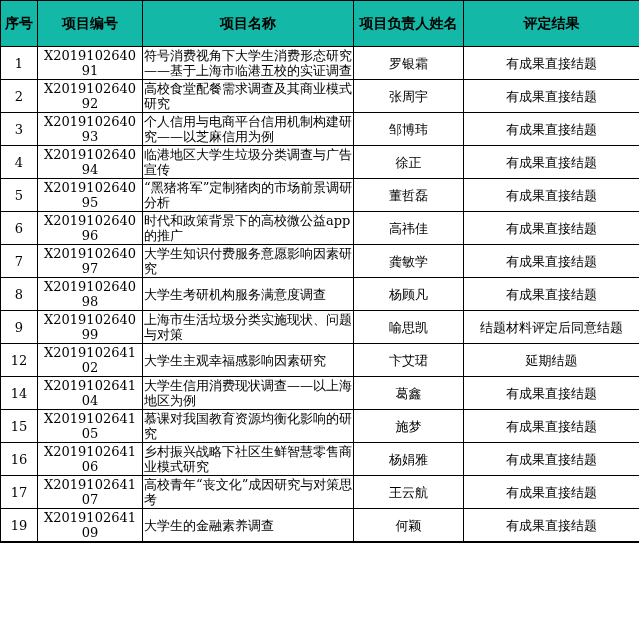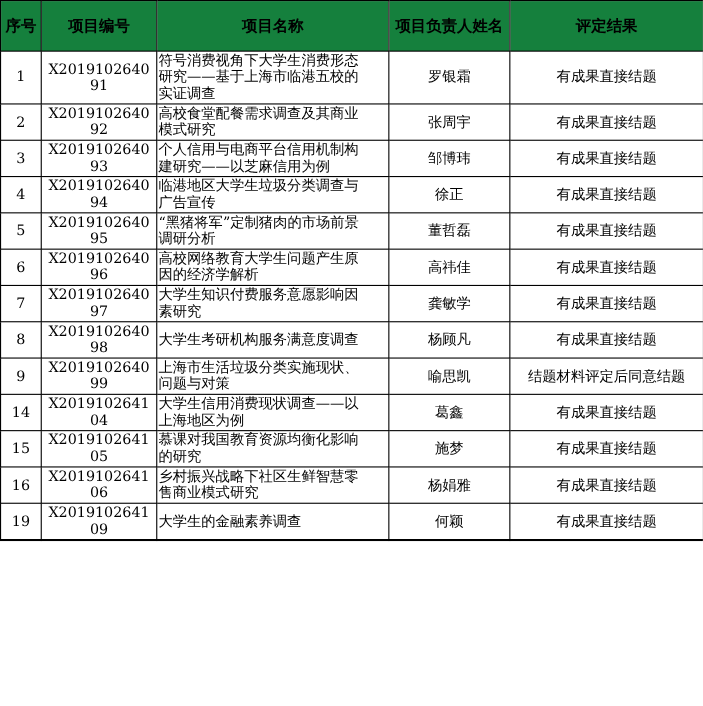--- a/index.html
+++ b/index.html
@@ -17,41 +17,41 @@
     table-layout: fixed;
     width: 639px;
     border-top: 1px solid #000;
     border-bottom: 2px solid #000;
   }
   .eval-table th, .eval-table td {
     border: 1px solid #000;
     overflow: hidden;
   }
   .eval-table thead th {
-    background: #15803d;
+    background: #14b8a6;
     height: 43px;
     font-size: 14px;
     font-weight: bold;
     text-align: center;
     vertical-align: middle;
     padding: 1px 2px;
   }
   .eval-table td {
     font-size: 13px;
     line-height: 15px;
     padding: 1px 2px;
     text-align: center;
     vertical-align: middle;
     word-break: break-all;
   }
   
   .eval-table td:nth-child(3) {
     text-align: left;
     padding-left: 1px;
-    padding-right: 15px;
+    padding-right: 0;
   }
   col.c-no     { width: 37px;  }
   col.c-code   { width: 105px; }
   col.c-name   { width: 211px; }
   col.c-leader { width: 110px; }
   col.c-result { width: 176px; }
 </style>
 </head>
 <body>
 
@@ -104,21 +104,21 @@
       <tr>
         <td>5</td>
         <td>X201910264095</td>
         <td>“黑猪将军”定制猪肉的市场前景调研分析</td>
         <td>董哲磊</td>
         <td>有成果直接结题</td>
       </tr>
       <tr>
         <td>6</td>
         <td>X201910264096</td>
-        <td>高校网络教育大学生问题产生原因的经济学解析</td>
+        <td>时代和政策背景下的高校微公益app的推广</td>
         <td>高祎佳</td>
         <td>有成果直接结题</td>
       </tr>
       <tr>
         <td>7</td>
         <td>X201910264097</td>
         <td>大学生知识付费服务意愿影响因素研究</td>
         <td>龚敏学</td>
         <td>有成果直接结题</td>
       </tr>
@@ -130,20 +130,27 @@
         <td>有成果直接结题</td>
       </tr>
       <tr>
         <td>9</td>
         <td>X201910264099</td>
         <td>上海市生活垃圾分类实施现状、问题与对策</td>
         <td>喻思凯</td>
         <td>结题材料评定后同意结题</td>
       </tr>
       <tr>
+        <td>12</td>
+        <td>X201910264102</td>
+        <td>大学生主观幸福感影响因素研究</td>
+        <td>卞艾珺</td>
+        <td>延期结题</td>
+      </tr>
+      <tr>
         <td>14</td>
         <td>X201910264104</td>
         <td>大学生信用消费现状调查——以上海地区为例</td>
         <td>葛鑫</td>
         <td>有成果直接结题</td>
       </tr>
       <tr>
         <td>15</td>
         <td>X201910264105</td>
         <td>慕课对我国教育资源均衡化影响的研究</td>
@@ -151,20 +158,27 @@
         <td>有成果直接结题</td>
       </tr>
       <tr>
         <td>16</td>
         <td>X201910264106</td>
         <td>乡村振兴战略下社区生鲜智慧零售商业模式研究</td>
         <td>杨娟雅</td>
         <td>有成果直接结题</td>
       </tr>
       <tr>
+        <td>17</td>
+        <td>X201910264107</td>
+        <td>高校青年“丧文化”成因研究与对策思考</td>
+        <td>王云航</td>
+        <td>有成果直接结题</td>
+      </tr>
+      <tr>
         <td>19</td>
         <td>X201910264109</td>
         <td>大学生的金融素养调查</td>
         <td>何颖</td>
         <td>有成果直接结题</td>
       </tr>
     </tbody>
 </table>
 
 </body></html>

